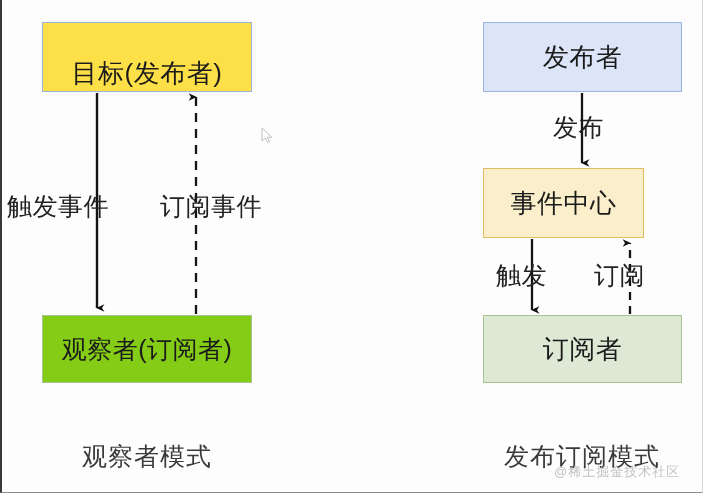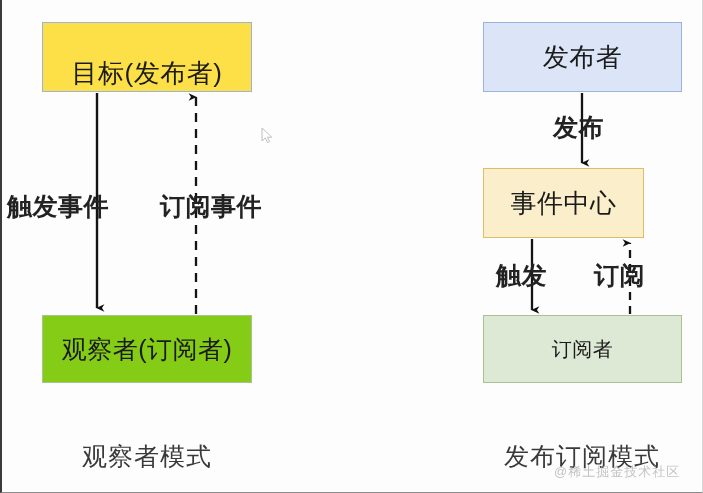--- a/index.html
+++ b/index.html
@@ -33,21 +33,21 @@
   .node-label {
     color: #1b1b1b;
     white-space: nowrap;
     font-weight: 400;
   }
 
   .edge-label {
     position: absolute;
     color: #222222;
     white-space: nowrap;
-    font-weight: 700;
+    font-weight: 400;
     letter-spacing: 0.5px;
   }
 
   .caption {
     position: absolute;
     color: #3a3a3a;
     white-space: nowrap;
     text-align: center;
     letter-spacing: 1px;
   }
@@ -124,21 +124,21 @@
     <span class="node-label" style="font-size:26px;">发布者</span>
   </div>
 
   <div class="node" style="left:481px; top:168px; width:161px; height:70px;
               background:#fbeecb; border-color:#e0bd63;">
     <span class="node-label" style="font-size:26px;">事件中心</span>
   </div>
 
   <div class="node" style="left:481px; top:315px; width:199px; height:68px;
               background:#dee9d5; border-color:#a9c292;">
-    <span class="node-label" style="font-size:20px;">订阅者</span>
+    <span class="node-label" style="font-size:26px;">订阅者</span>
   </div>
 
   <div class="edge-label" style="left:551px; top:111px; font-size:25px;">发布</div>
 
   <div class="edge-label" style="left:494px; top:259px; font-size:25px;">触发</div>
 
   <div class="edge-label" style="left:592px; top:259px; font-size:25px;">订阅</div>
 
   <div class="caption" style="left:440px; top:440px; width:280px; font-size:25px;">发布订阅模式</div>
 

